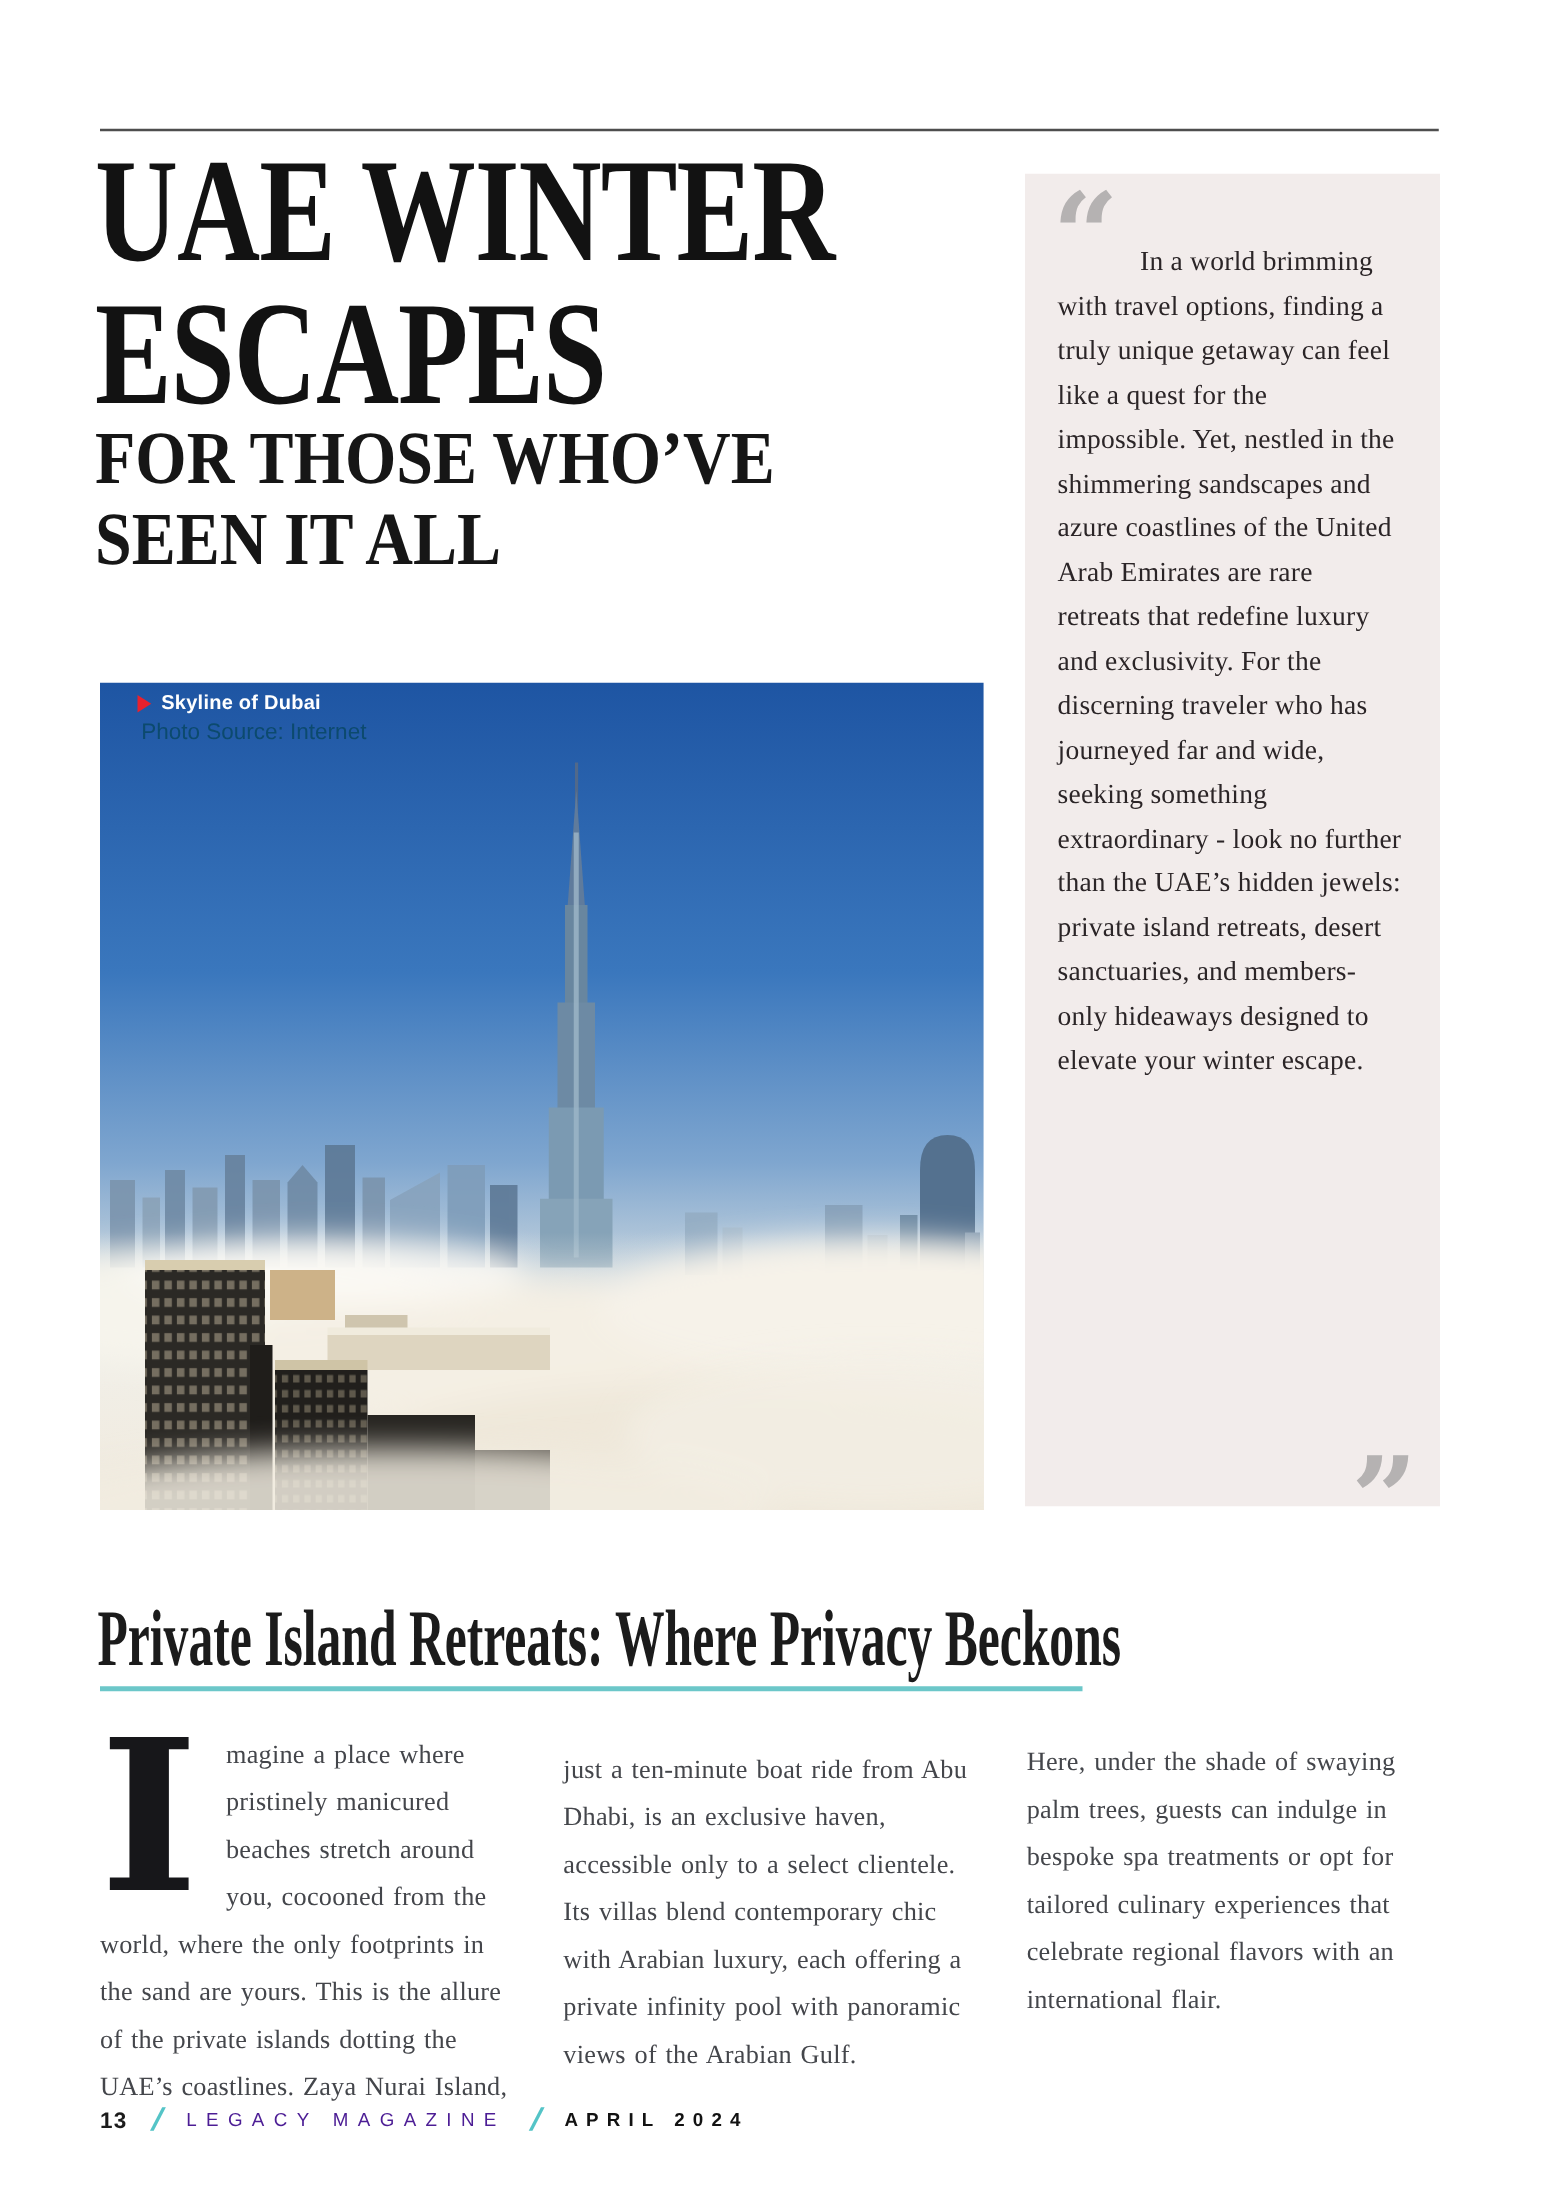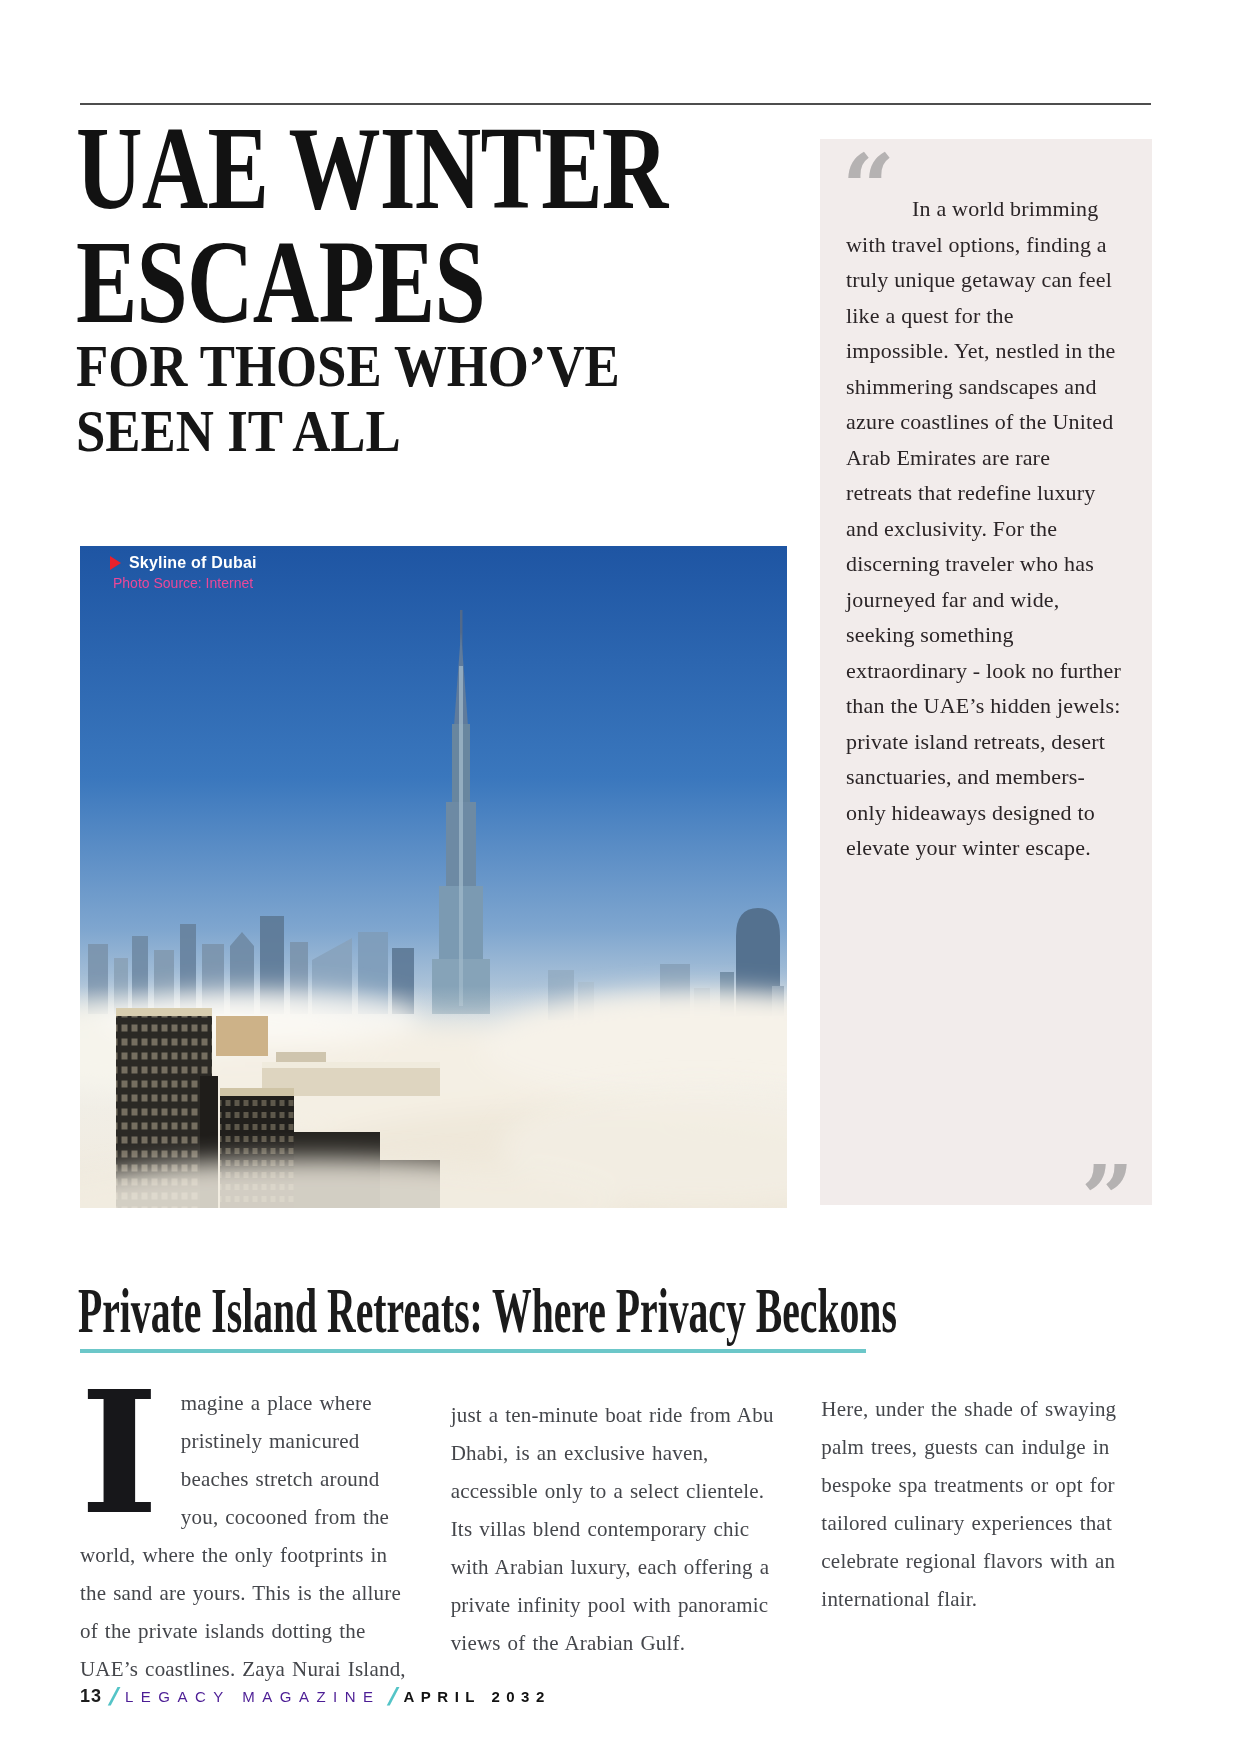--- a/index.html
+++ b/index.html
@@ -15,21 +15,21 @@
               font-weight:700; font-size:60px; line-height:65px; color:#161616;
               transform:scaleX(0.88); transform-origin:left top; white-space:nowrap; }
 
   
   .photo { position:absolute; left:80px; top:546px; width:707px; height:662px; }
   .photo svg { display:block; width:100%; height:100%; }
   .caption { position:absolute; left:14px; top:8px; font-family:"Liberation Sans", sans-serif; color:#ffffff; }
   .caption-row { display:flex; align-items:center; gap:8px; font-size:16px; font-weight:700; letter-spacing:0.2px;padding-left:16px; }
   .tri { display:inline-block; width:0; height:0; border-left:11px solid #e8212d;
          border-top:7px solid transparent; border-bottom:7px solid transparent; }
-  .caption-src { margin-left:19px; margin-top:3px; font-size:14px; color:#ec4899; font-weight:400; }
+  .caption-src { margin-left:19px; margin-top:3px; font-size:18px; color:#0c4a6e; font-weight:400; }
 
   
   .quote-box { position:absolute; left:820px; top:139px; width:332px; height:1066px; background:#f2eceb; }
   .quote-open  { position:absolute; left:22px; top:8px; font-size:92px; line-height:0.9;
                  color:#b5b2b2; font-weight:700; font-family:"DejaVu Serif", serif; }
   .quote-close { position:absolute; right:18px; bottom:-36px; font-size:92px; line-height:0.9;
                  color:#b5b2b2; font-weight:700; font-family:"DejaVu Serif", serif; }
   .quote-text { position:absolute; left:26px; top:30px; width:276px; font-size:22px;
                 line-height:35.5px; font-weight:400; color:#2b2527; text-indent:66px;
                 letter-spacing:0.2px; }
@@ -45,21 +45,21 @@
              font-size:21px; line-height:38px; color:#44464b; }
   .col { flex:1; letter-spacing:0.2px; word-spacing:1.5px; }
   .col p { margin:0; }
   .dropcap { float:left; font-size:168px; line-height:126px; height:126px; font-weight:700;
              color:#17171a; margin:6px 22px 0 0; font-family:"DejaVu Serif", serif; }
   .col2 { padding-top:12px; }
   .col3 { padding-top:6px; }
   .col3 .p2 { margin-top:32px; }
 
   
-  .footer { position:absolute; left:80px; top:1684px; display:flex; align-items:center; gap:8px;
+  .footer { position:absolute; left:80px; top:1684px; display:flex; align-items:center; gap:20px;
             font-family:"Liberation Sans", sans-serif; font-size:15px;text-align:center; }
   .page-num { font-weight:800; font-size:18px; color:#1c1c1c; letter-spacing:1px; }
   .slash { color:#54c4c7; font-weight:700; font-style:italic; font-size:25px;
            transform:skewX(-8deg); line-height:1; }
   .mag   { letter-spacing:7.5px; color:#4c1d95; font-weight:500; }
   .issue { letter-spacing:6.5px; color:#121212; font-weight:800; }
 </style>
 </head>
 <body>
 
@@ -208,16 +208,16 @@
     <div class="col col3">
       <p>Here, under the shade of swaying palm trees, guests can indulge in bespoke spa treatments or opt for tailored culinary experiences that celebrate regional flavors with an international flair.</p>
     </div>
   </div>
 
   <div class="footer">
     <span class="page-num">13</span>
     <span class="slash">/</span>
     <span class="mag">LEGACY MAGAZINE</span>
     <span class="slash">/</span>
-    <span class="issue">APRIL 2032</span>
+    <span class="issue">APRIL 2024</span>
   </div>
 
 </div>
 
 </body></html>

